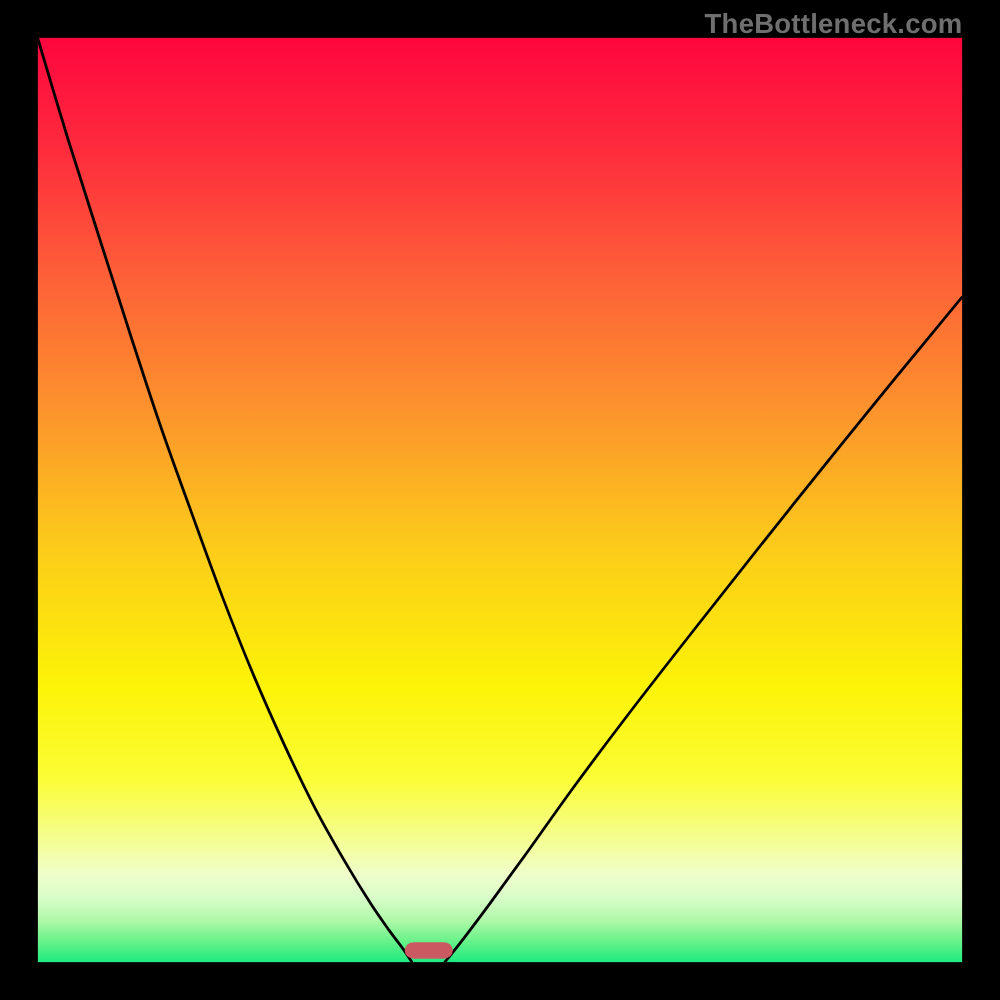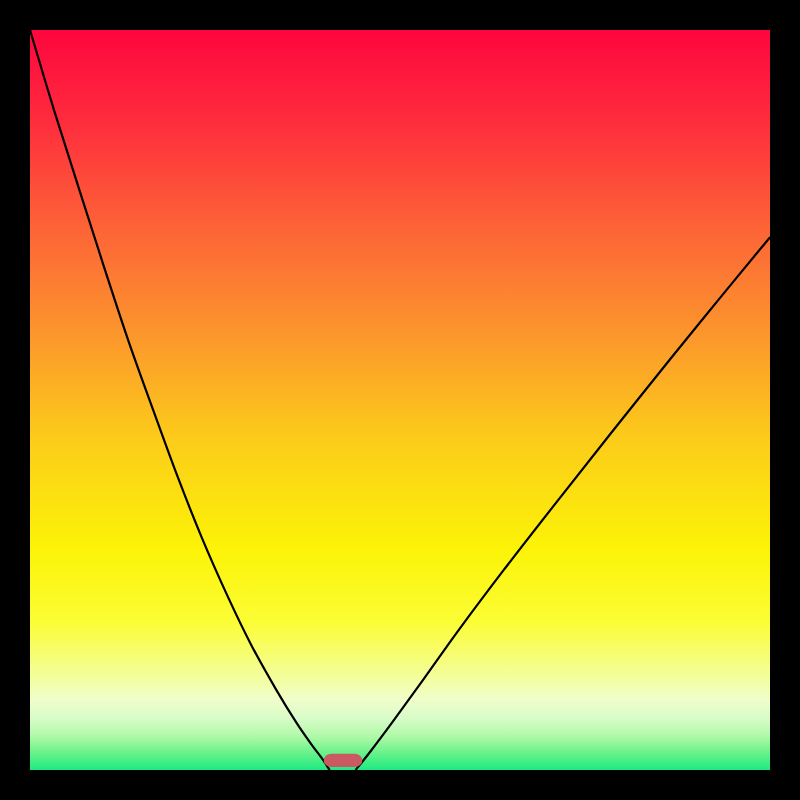--- a/index.html
+++ b/index.html
@@ -34,20 +34,21 @@
     letter-spacing: 0.2px;
     user-select: none;
   }
   svg { display: block; }
 </style>
 </head>
 <body>
 
 <div class="frame">
 
+  <div class="watermark">TheBottleneck.com</div>
 
   <div class="plot">
     <svg id="chart-svg" width="740" height="740" viewBox="0 0 740 740" preserveAspectRatio="none">
       <defs>
         <linearGradient id="bg-grad" x1="0" y1="0" x2="0" y2="1">
             <stop offset="0.00%" stop-color="#fe063e"></stop>
             <stop offset="12.00%" stop-color="#fe2b3d"></stop>
             <stop offset="25.00%" stop-color="#fd5d38"></stop>
             <stop offset="40.00%" stop-color="#fc922d"></stop>
             <stop offset="55.00%" stop-color="#fccb1a"></stop>

